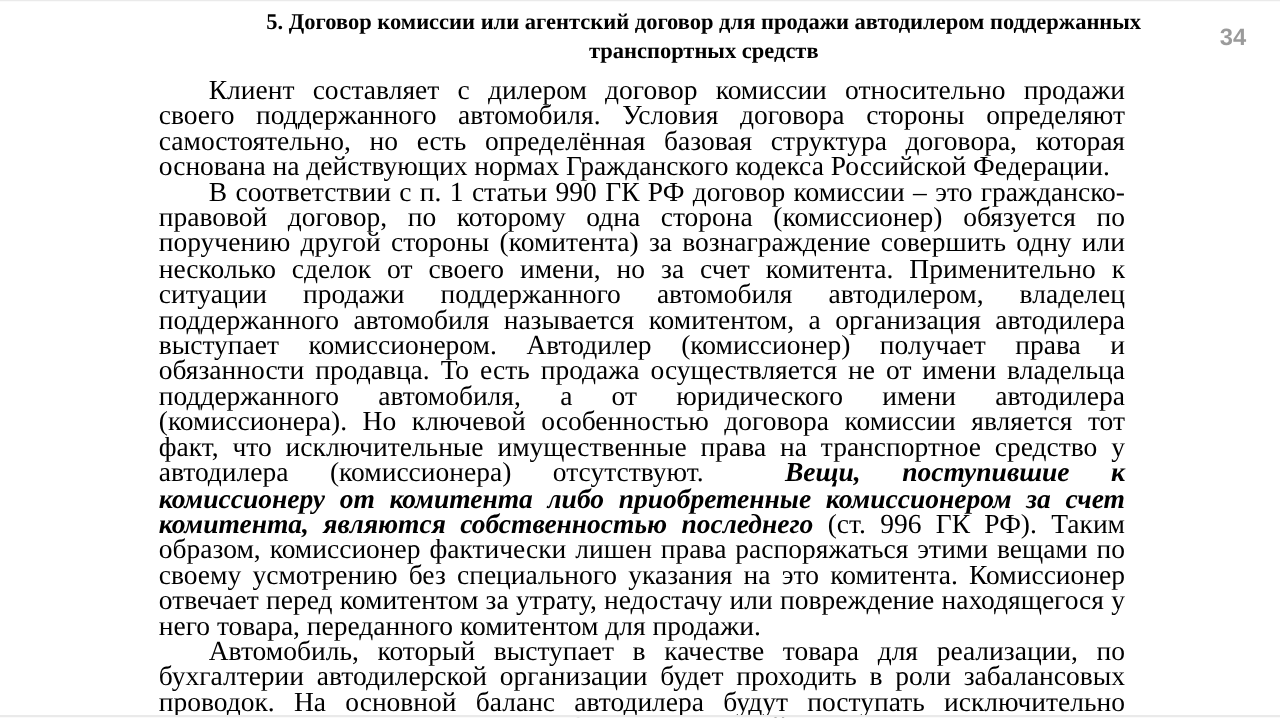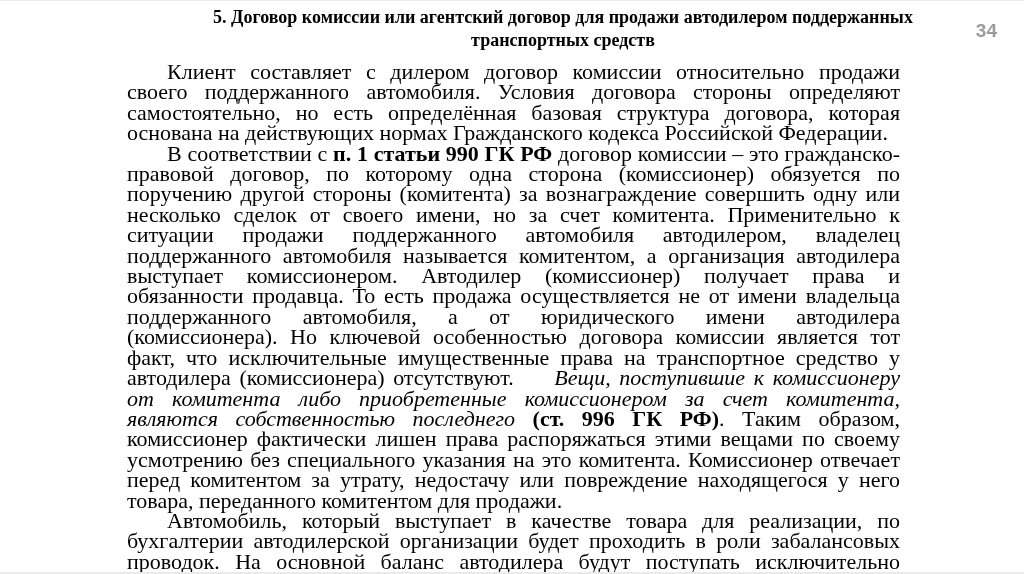--- a/index.html
+++ b/index.html
@@ -61,22 +61,22 @@
     font-size: 22px;
     line-height: 20.4px;
     text-align: justify;
   }
   .para {
     margin: 0;
     padding: 0;
     text-indent: 40px;
   }
   .run-normal { font-weight: 400; font-style: normal; }
-  .run-bold   { font-weight: 700; font-style: normal; margin-top: 17px; }
-  .run-italic { font-weight: 400; font-style: italic; margin-left: 32px; }
+  .run-bold   { font-weight: 400; font-style: normal; margin-top: 17px; }
+  .run-italic { font-weight: 700; font-style: italic; margin-left: 32px; }
 </style>
 </head>
 <body>
 
 <div class="slide">
   <div class="top-edge"></div>
 
   <div class="slide-title">5. Договор комиссии или агентский договор для продажи автодилером поддержанных транспортных средств</div>
 
   <div class="page-number">34</div>

